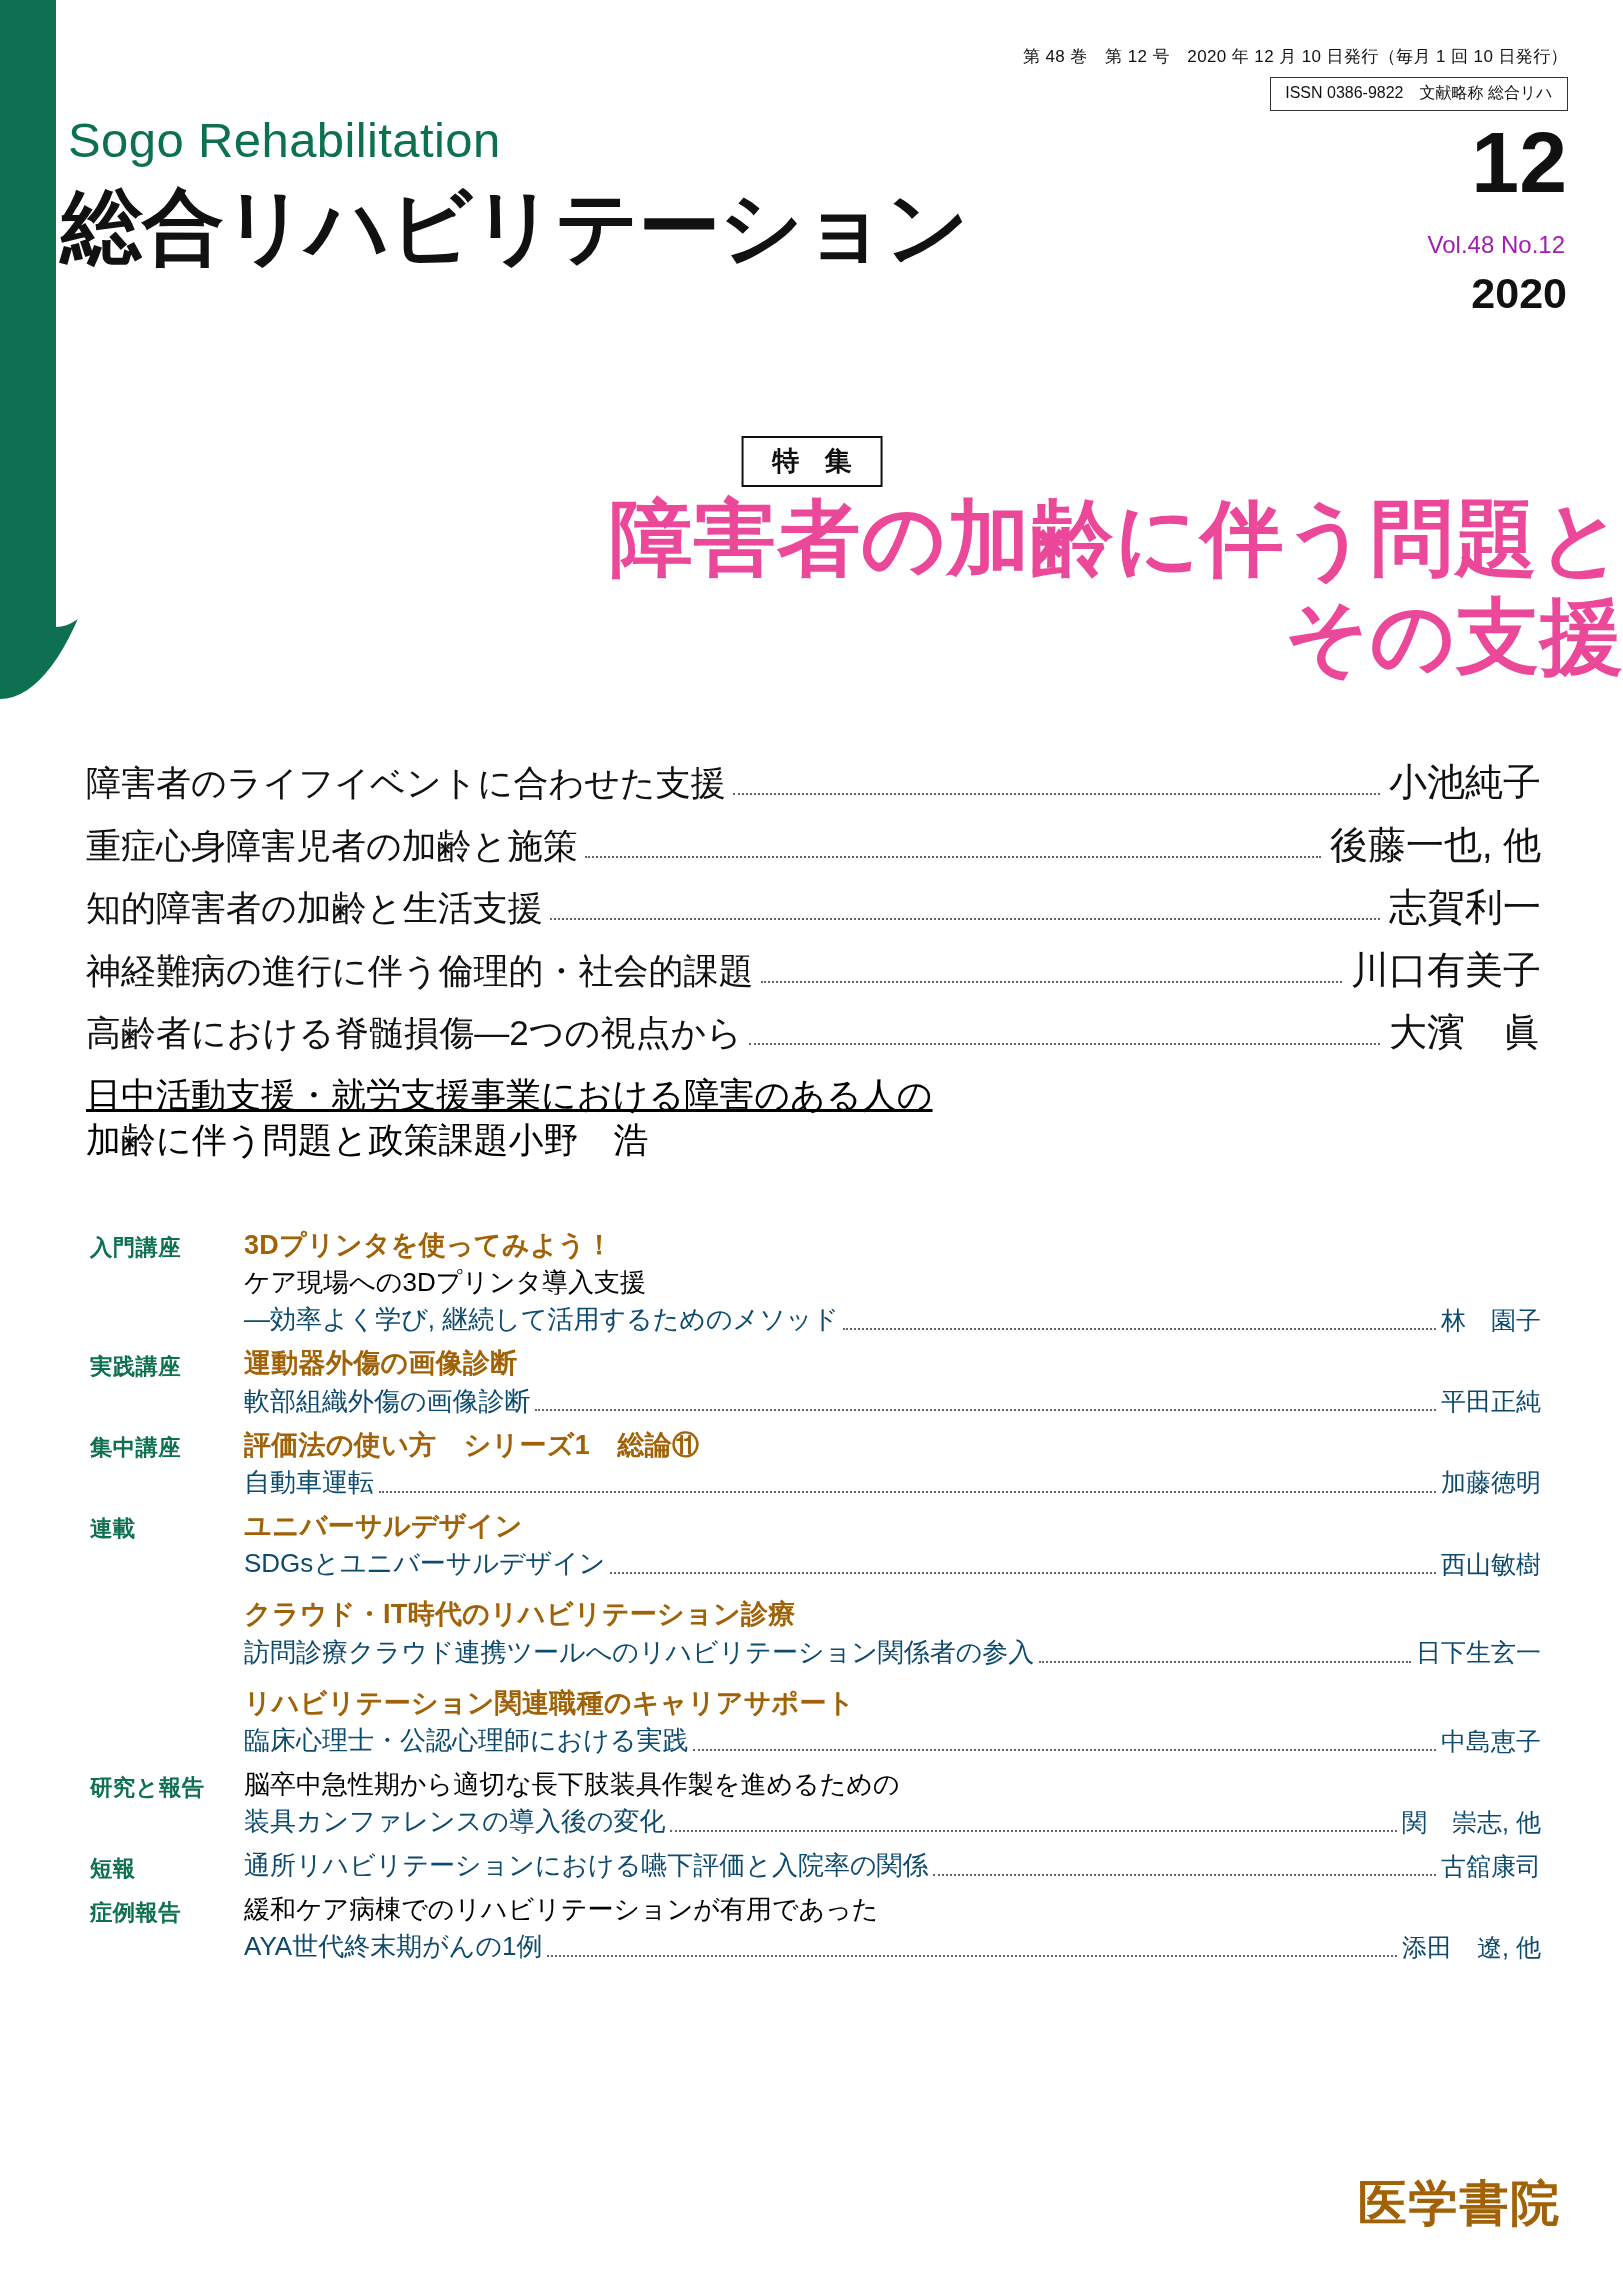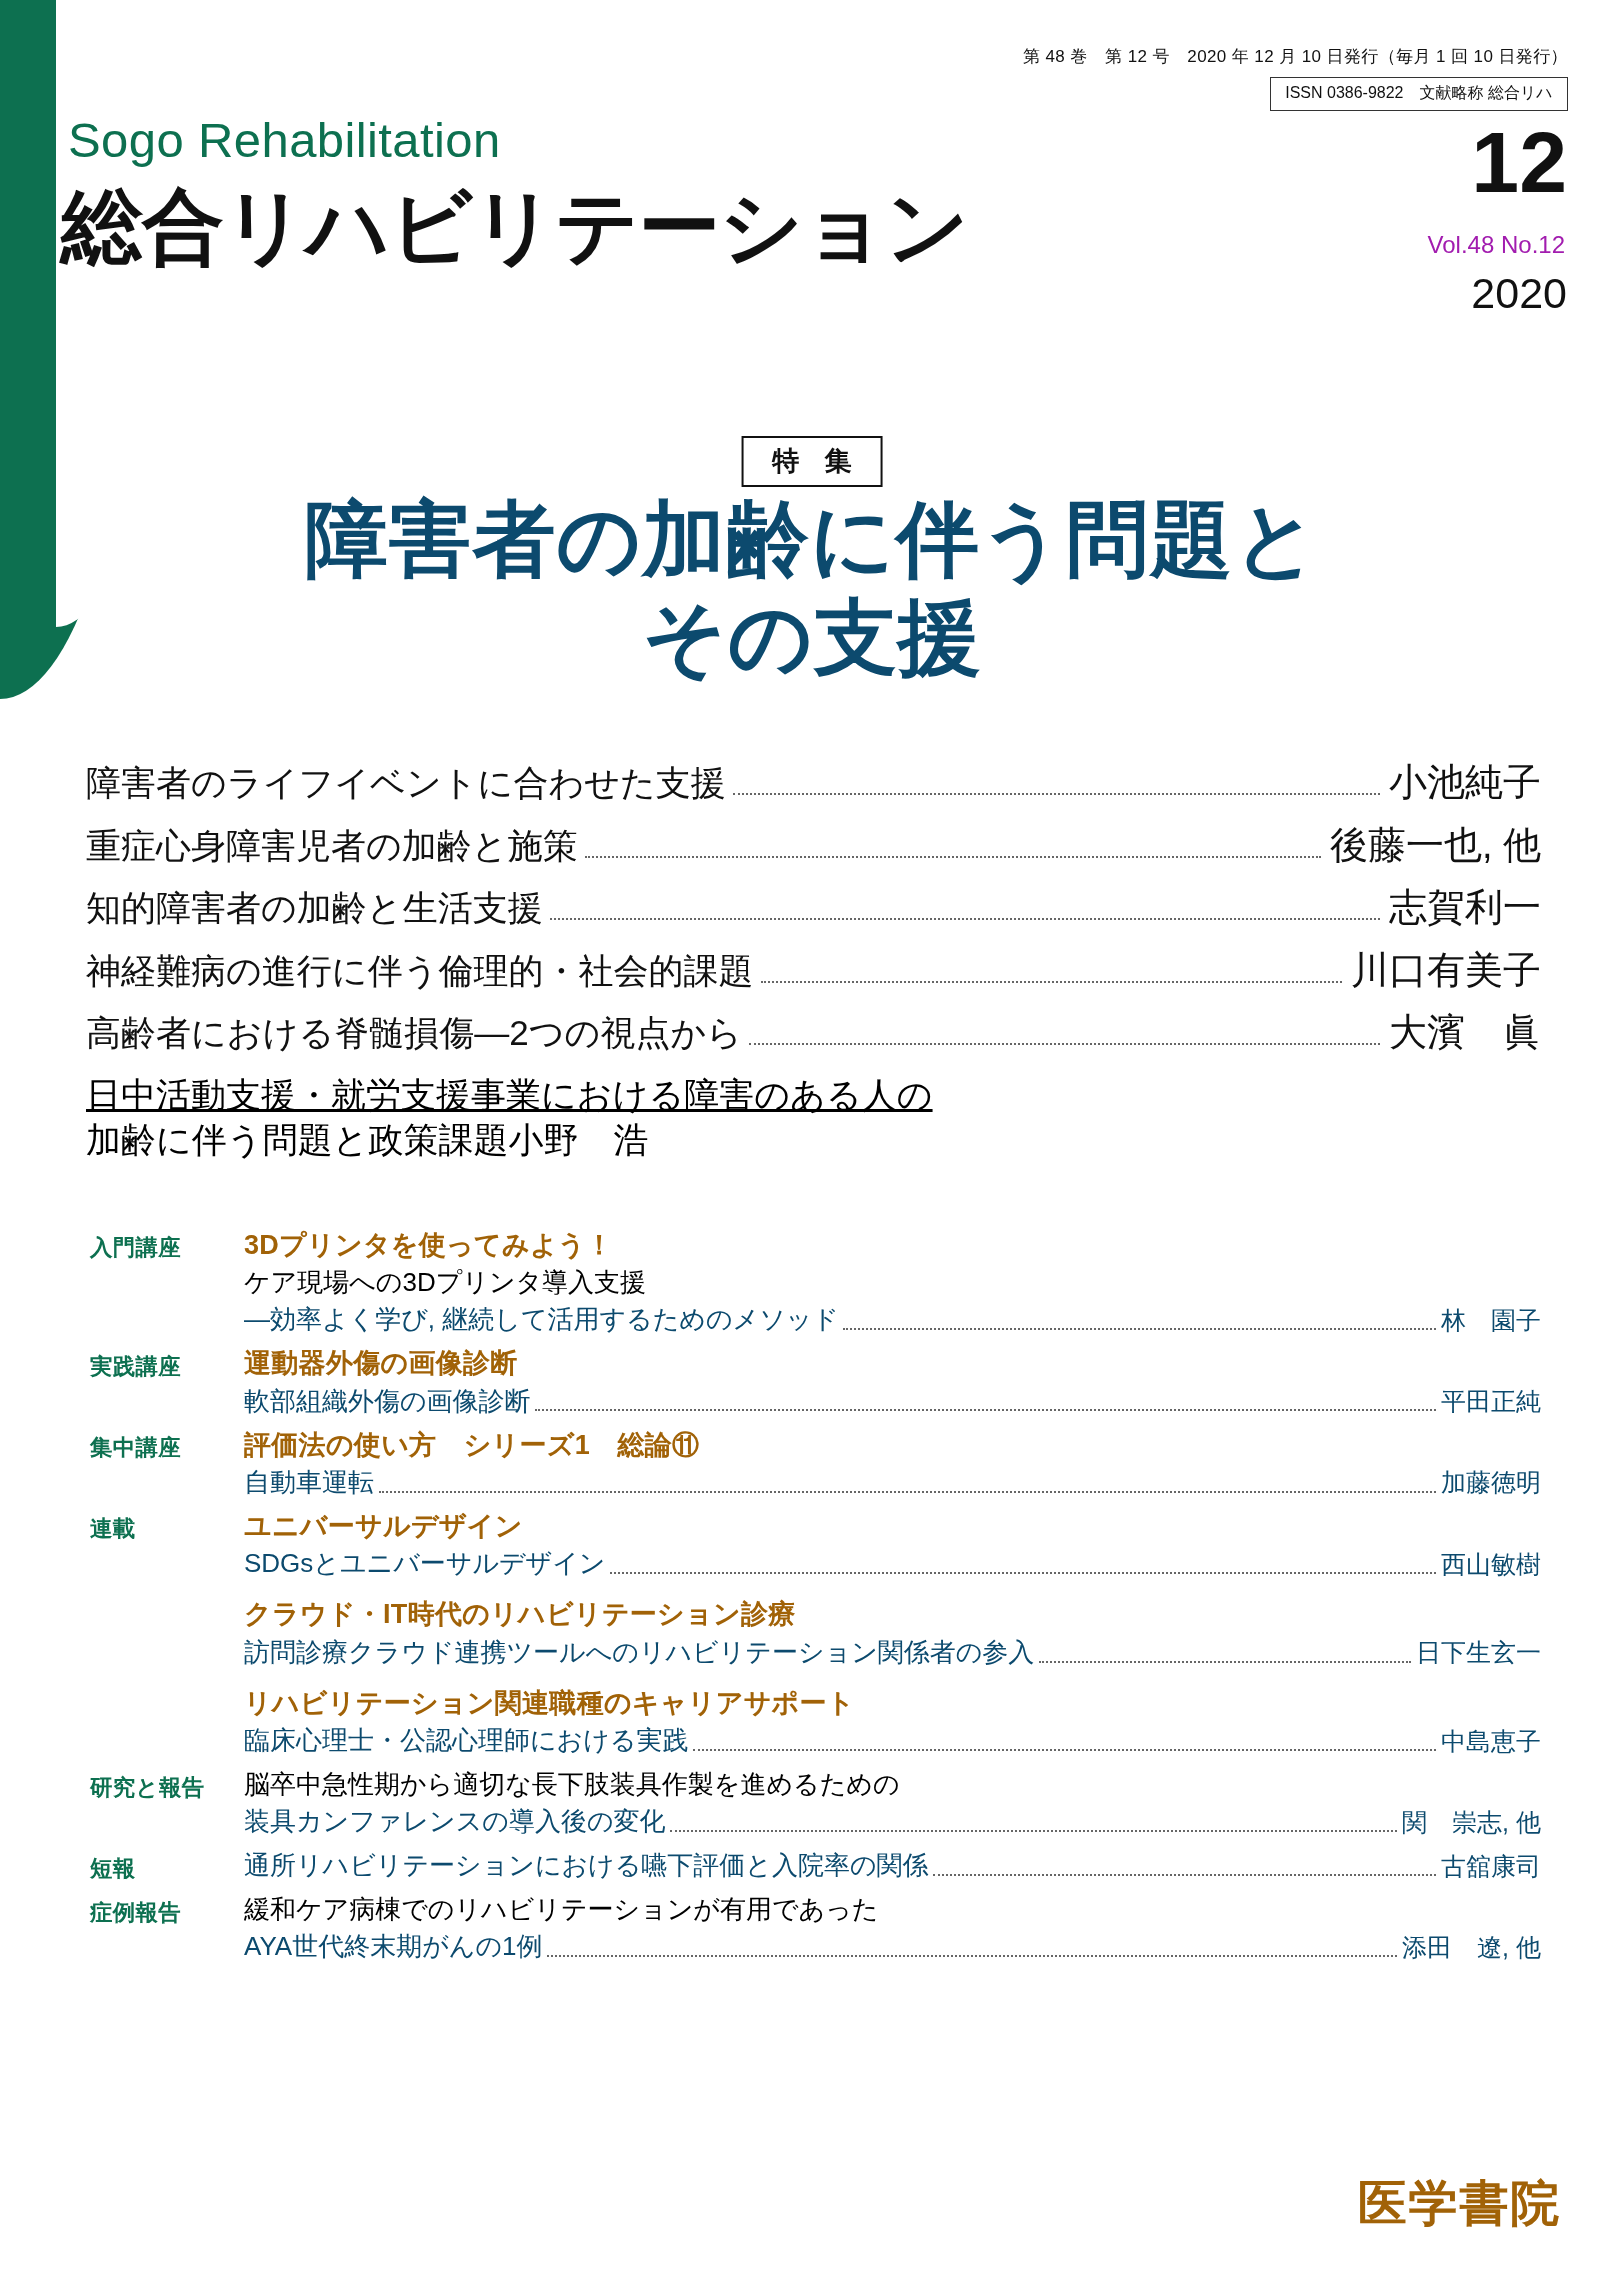--- a/index.html
+++ b/index.html
@@ -109,21 +109,21 @@
     top: 231px;
     right: 59px;
     font-size: 24px;
     color: #a21caf;
   }
   .year {
     position: absolute;
     top: 269px;
     right: 57px;
     font-size: 43px;
-    font-weight: 400;
+    font-weight: 700;
     color: #111;
   }
 
   
   .feature-tag {
     position: absolute;
     top: 436px;
     left: 50%;
     transform: translateX(-50%);
     border: 2.7px solid #111;
@@ -132,26 +132,27 @@
     font-weight: 700;
     letter-spacing: 9px;
     text-indent: 9px;
     color: #111;
   }
   .feature-title {
     position: absolute;
     top: 491px;
     left: 0;
     width: 1624px;
-    text-align: center;
+    text-align: right;
     font-size: 83px;
     font-weight: 700;
     line-height: 1.18;
-    color: #0c4a6e;
+    color: #ec4899;
     letter-spacing: 0.9px;
+    font-family: Liberation Serif, serif;
   }
 
   
   .feature-list {
     position: absolute;
     top: 759px;
     left: 86px;
     width: 1455px;
   }
   .frow {

